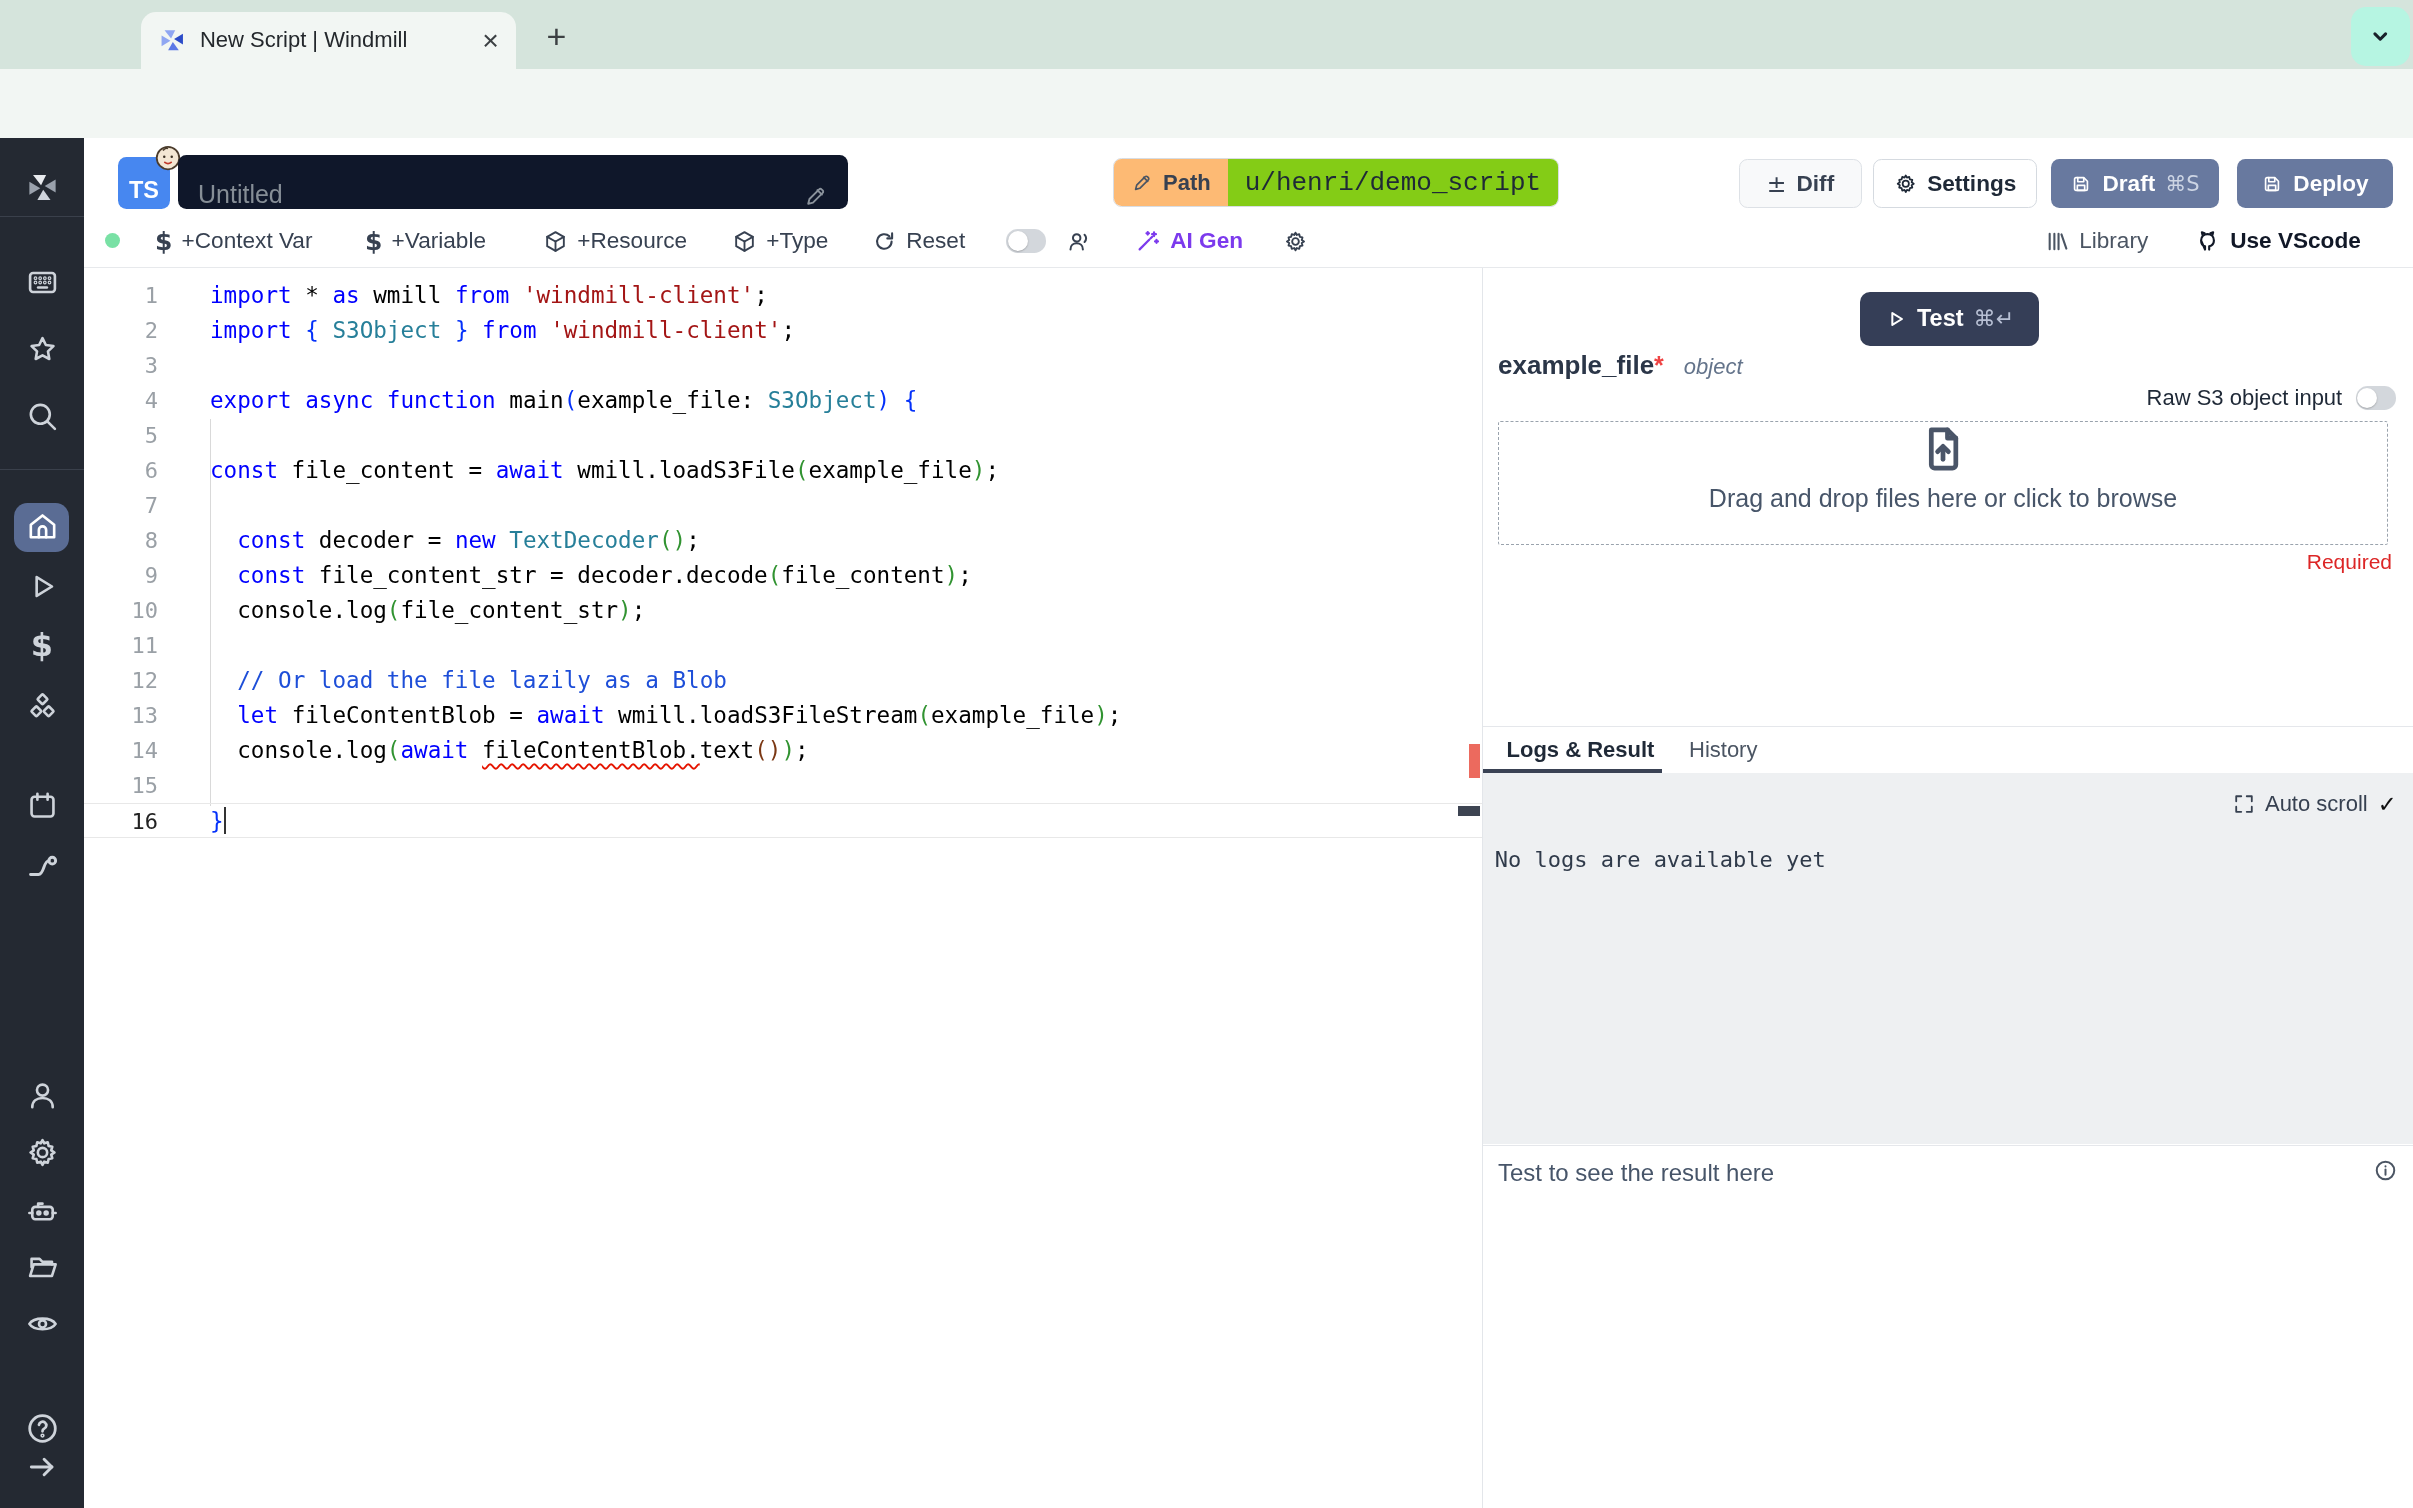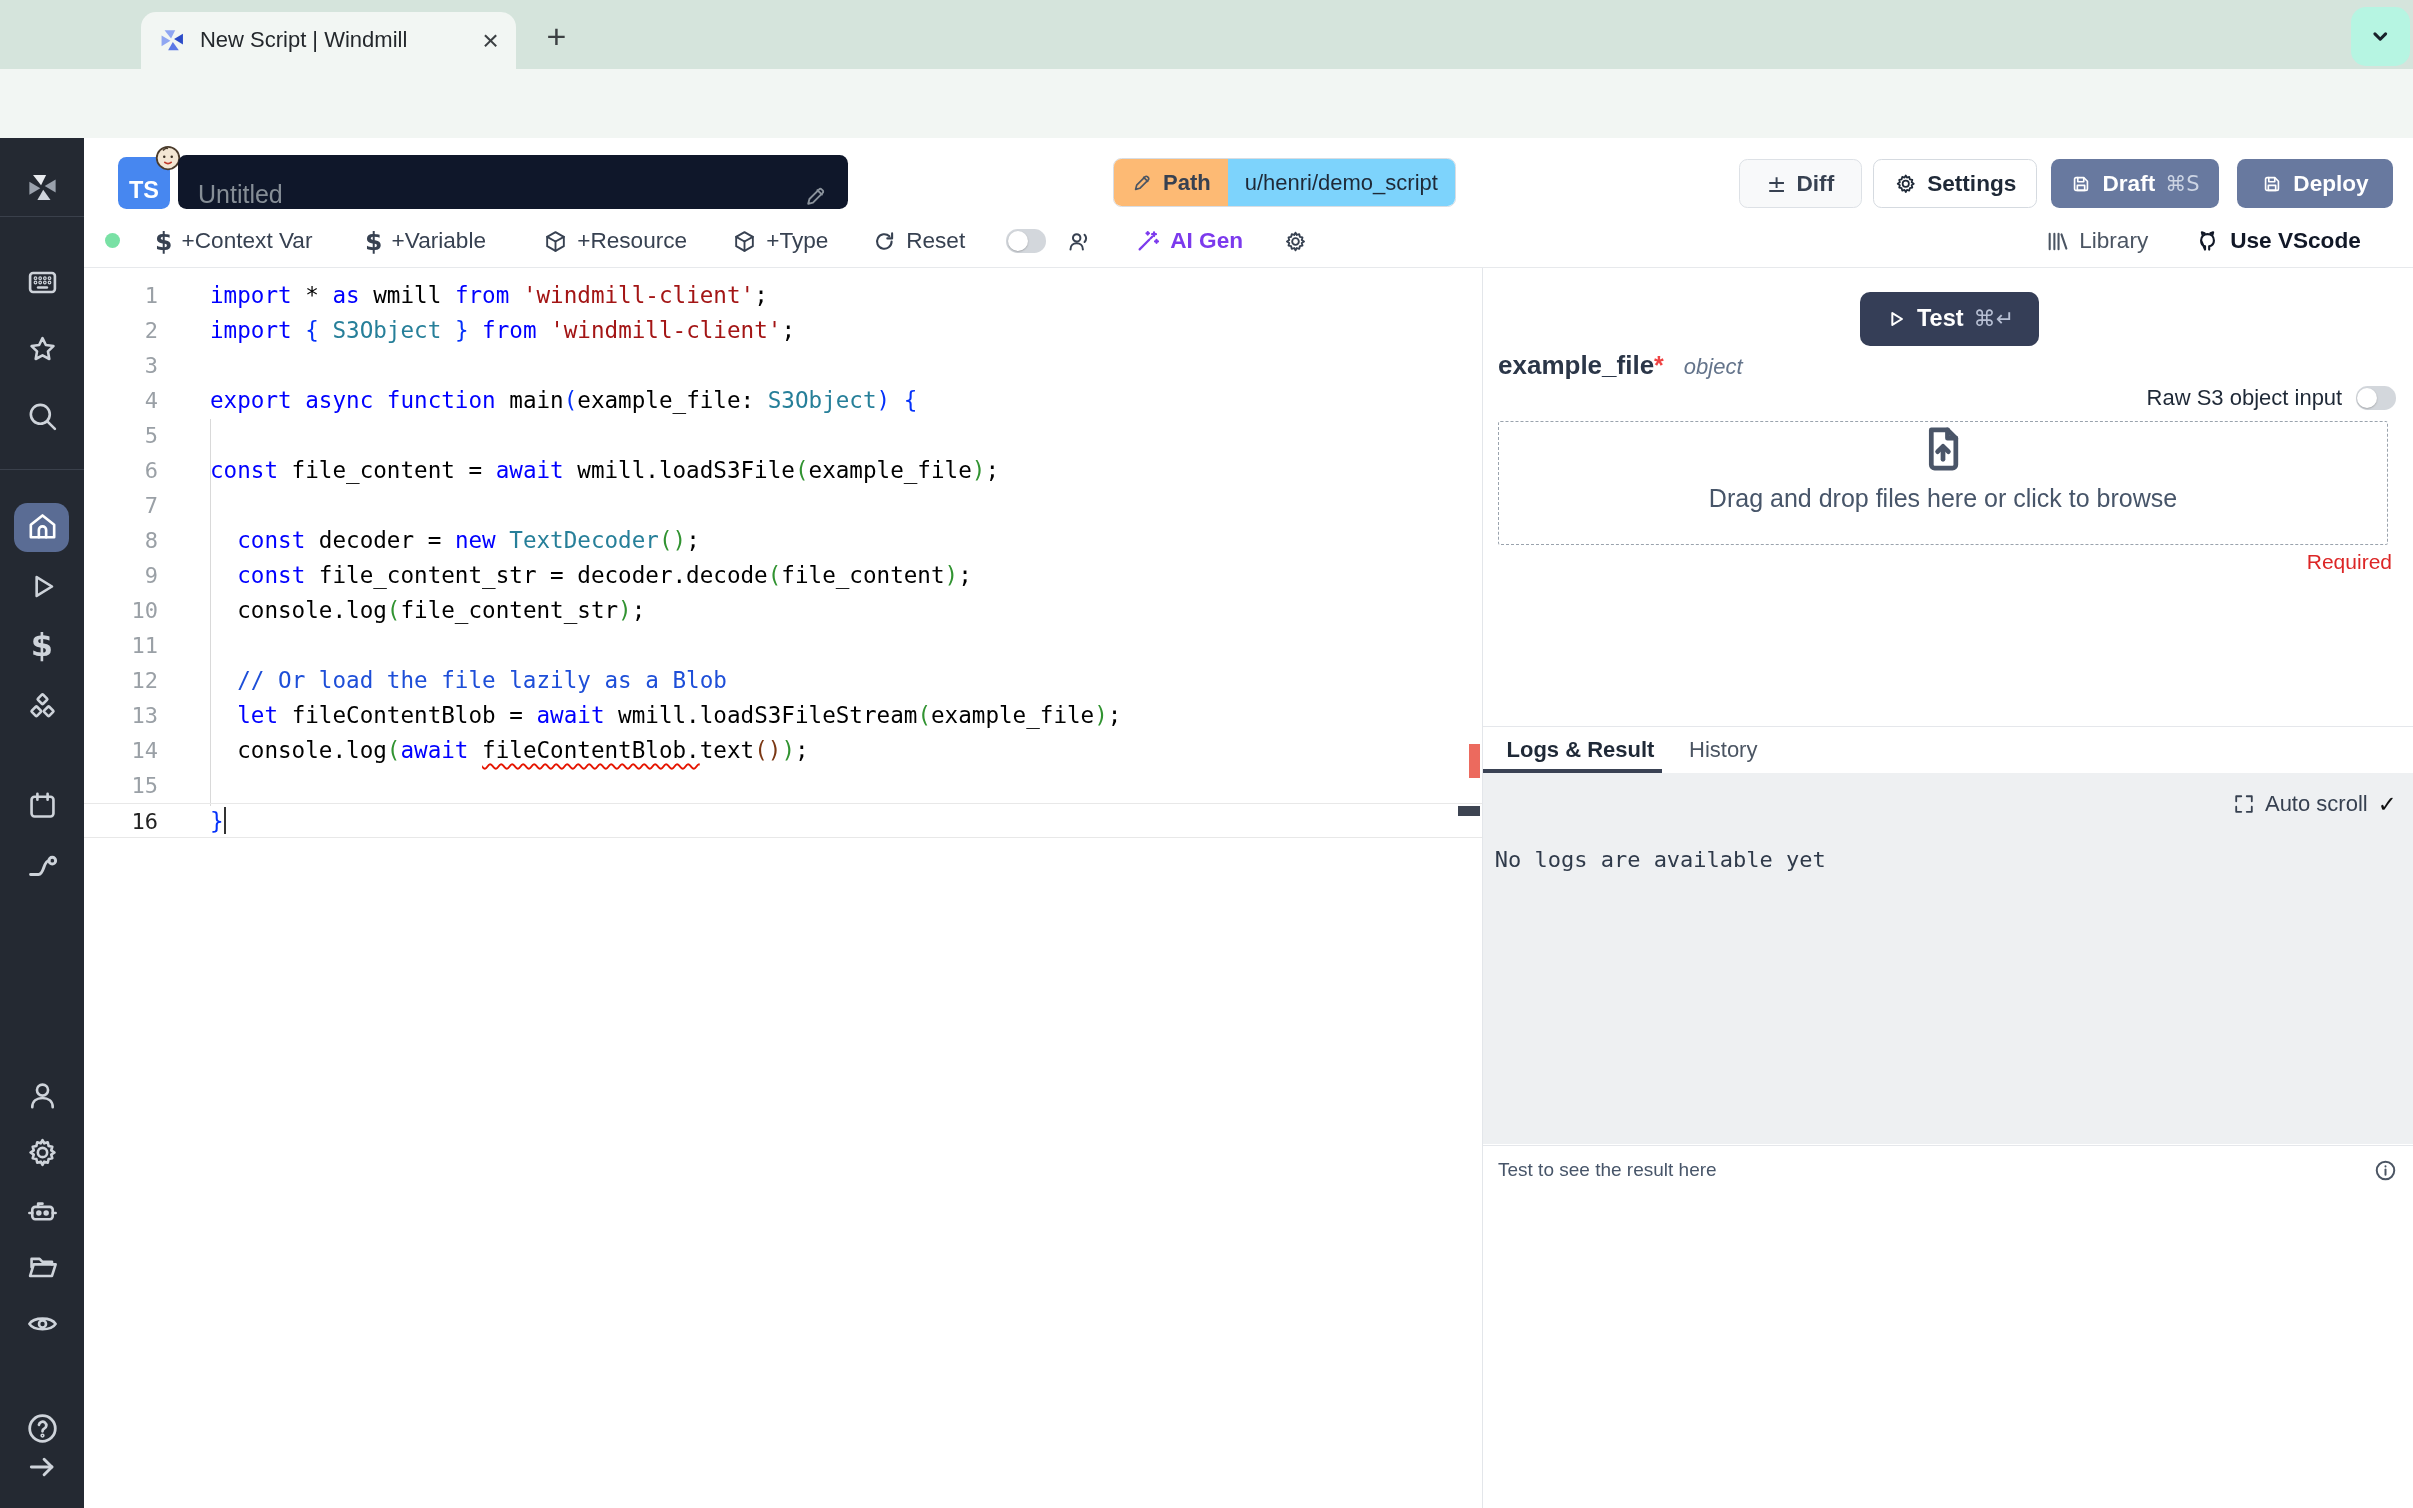--- a/index.html
+++ b/index.html
@@ -41,22 +41,22 @@
   .app-header { position:absolute; left:84px; top:138px; width:2330px; height:75px; background:#fff;padding-left:12px; }
   .ts-badge { position:absolute; left:34px; top:19px; width:52px; height:52px; background:#4787f0; border-radius:8.4px;
               color:#fff; font-weight:700; font-size:23.5px; display:flex; align-items:flex-end; justify-content:center; padding-bottom:5px; }
   .title-field { position:absolute; left:94px; top:17px; width:670px; height:54px; background:#0f172a; border-radius:8.4px;
                  display:flex; align-items:flex-end; padding:0 20px; }
   .title-text { font-size:25px; color:#868e96; flex:1; }
   .path-group { position:absolute; left:1029px; top:20px; height:49px; display:flex; border:0.8px solid #d8dde3;
                 border-radius:8.4px; overflow:hidden; }
   .path-label { background:#fdba74; display:flex; align-items:center; gap:10px; padding:0 17px;
                 font-size:22px; font-weight:600; color:#374151; }
-  .path-value { background:#7dd3fc; display:flex; align-items:center; padding:0 17px;
-                font-family:Liberation Sans, sans-serif; font-size:22px; color:#1f2937; }
+  .path-value { background:#84cc16; display:flex; align-items:center; padding:0 17px;
+                font-family:Liberation Mono, monospace; font-size:26px; color:#1f2937; }
   .hbtn { position:absolute; top:21px; height:49px; border-radius:8.4px; display:flex; align-items:center;
           justify-content:center; gap:10px; font-size:22.6px; font-weight:600; }
   .hbtn.light { background:#f8f9fa; border:0.8px solid #dde1e6; color:#374151; }
   .hbtn.white { background:#fff; border:0.8px solid #d5dae0; color:#1f2937; }
   .hbtn.slate { background:#68799f; color:#fff; }
   .hbtn .kbd { color:#cdd5e4; font-weight:400; font-family:"DejaVu Sans", sans-serif; font-size:21px; }
   .pm { font-family:"DejaVu Sans", sans-serif; font-size:23.5px; font-weight:400; }
 
   
   .app-toolbar { position:absolute; left:84px; top:214px; width:2330px; height:54px; background:#fff;
@@ -113,21 +113,21 @@
   .tab-idle { position:absolute; left:206px; color:#4b5563; }
   .tab-underline { position:absolute; left:0; top:501px; width:179px; height:4.2px; background:#3a4254; }
   .logs { position:absolute; left:0; top:505px; width:932px; height:371px; background:#eef0f2; }
   .autoscroll { position:absolute; top:18.4px; right:18.4px; display:flex; align-items:center; gap:10px;
                 font-size:22px; color:#374151; }
   .check { font-family:"DejaVu Sans", sans-serif; font-weight:700; font-size:22.6px; color:#111; }
   .nolog { position:absolute; left:11.7px; top:74px; font-family:"DejaVu Sans Mono", monospace;
            font-size:22px; color:#2f3a4a; }
   .result { position:absolute; left:0; top:877px; width:932px; height:364px; background:#fff;
             border-top:0.8px solid #e5e7eb; }
-  .result-text { position:absolute; left:15px; top:13.4px; font-size:19px; color:#475569; }
+  .result-text { position:absolute; left:15px; top:13.4px; font-size:24px; color:#475569; }
   .info-ic { position:absolute; right:17px; top:11.7px; color:#4b5563; }
 </style>
 </head>
 <body>
 
 <div id="root">
 
   <div class="tabstrip">
     <div class="tab">
       <svg class="ic" width="28.5" height="28.5" viewBox="0 0 24 24" style="stroke:none">

